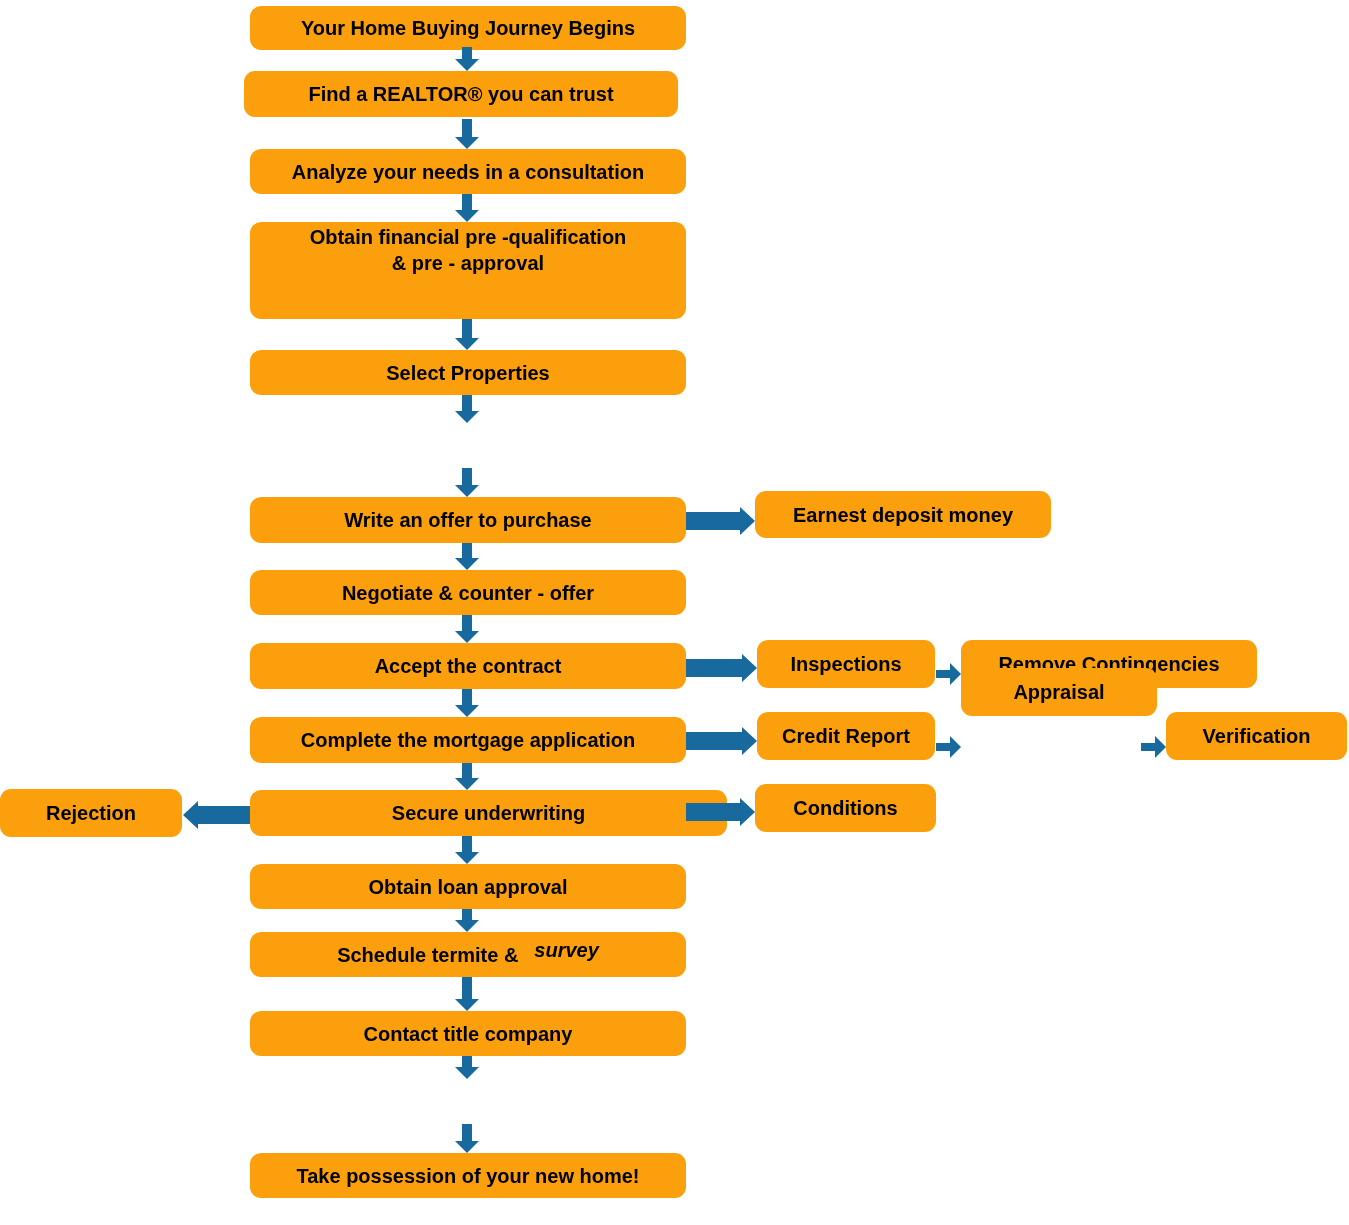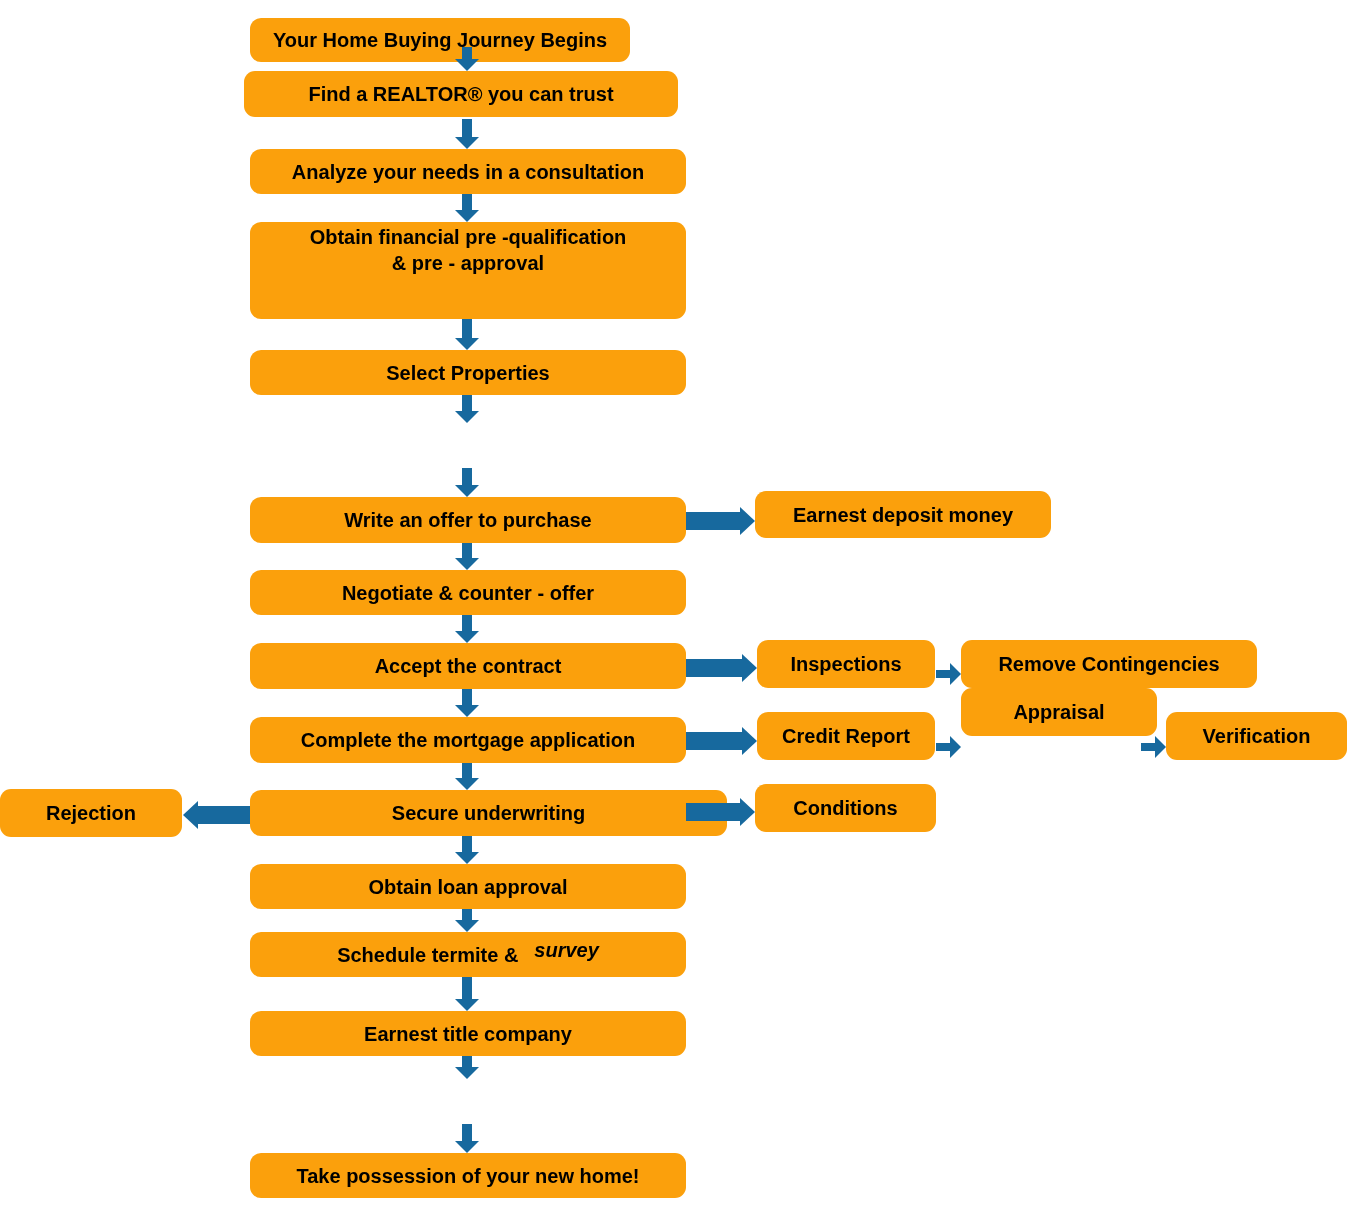--- a/index.html
+++ b/index.html
@@ -55,21 +55,21 @@
   .sa{position:absolute;height:22px;}
   .sa .stem{position:absolute;display:block;top:7px;left:0;height:8px;width:calc(100% - 11px);background:var(--arrow-color);}
   .sa .head{position:absolute;display:block;right:0;top:0;width:0;height:0;
     border-top:11px solid transparent;border-bottom:11px solid transparent;border-left:11px solid var(--arrow-color);}
 </style>
 </head>
 <body>
 
 <div class="canvas">
 
-  <div class="node" style="left:250px;top:18px;width:380px;height:44px">Your Home Buying Journey Begins</div>
+  <div class="node" style="left:250px;top:6px;width:436px;height:44px">Your Home Buying Journey Begins</div>
 
   <div class="node" style="left:244px;top:71px;width:434px;height:46px">Find a REALTOR® you can trust</div>
 
   <div class="node" style="left:250px;top:149px;width:436px;height:45px">Analyze your needs in a consultation</div>
 
   <div class="node top-align" style="left:250px;top:222px;width:436px;height:97px">
     <div>
       <span class="line">Obtain financial pre -qualification</span>
       <span class="line">&amp; pre - approval</span>
     </div>
@@ -89,34 +89,34 @@
   <div class="node" style="left:250px;top:790px;width:477px;height:46px">Secure underwriting</div>
 
   <div class="node" style="left:250px;top:864px;width:436px;height:45px">Obtain loan approval</div>
 
   <div class="node" style="left:250px;top:932px;width:436px;height:45px">
     <div>
       <span>Schedule termite &amp;</span><span class="raised">survey</span>
     </div>
   </div>
 
-  <div class="node" style="left:250px;top:1011px;width:436px;height:45px">Earnest title company</div>
+  <div class="node" style="left:250px;top:1011px;width:436px;height:45px">Contact title company</div>
 
 
   <div class="node" style="left:250px;top:1153px;width:436px;height:45px">Take possession of your new home!</div>
 
   <div class="node" style="left:755px;top:491px;width:296px;height:47px">Earnest deposit money</div>
 
   <div class="node" style="left:757px;top:640px;width:178px;height:48px">Inspections</div>
 
   <div class="node" style="left:961px;top:640px;width:296px;height:48px">Remove Contingencies</div>
 
   <div class="node" style="left:757px;top:712px;width:178px;height:48px">Credit Report</div>
 
-  <div class="node" style="left:961px;top:688px;width:196px;height:48px">Appraisal</div>
+  <div class="node" style="left:961px;top:668px;width:196px;height:48px">Appraisal</div>
 
   <div class="node" style="left:1166px;top:712px;width:181px;height:48px">Verification</div>
 
   <div class="node" style="left:755px;top:784px;width:181px;height:48px">Conditions</div>
 
   <div class="node" style="left:0px;top:789px;width:182px;height:48px">Rejection</div>
 
   <div class="va" style="left:455px;top:47px;height:24px">
       <i class="stem"></i>
       <i class="head"></i>

